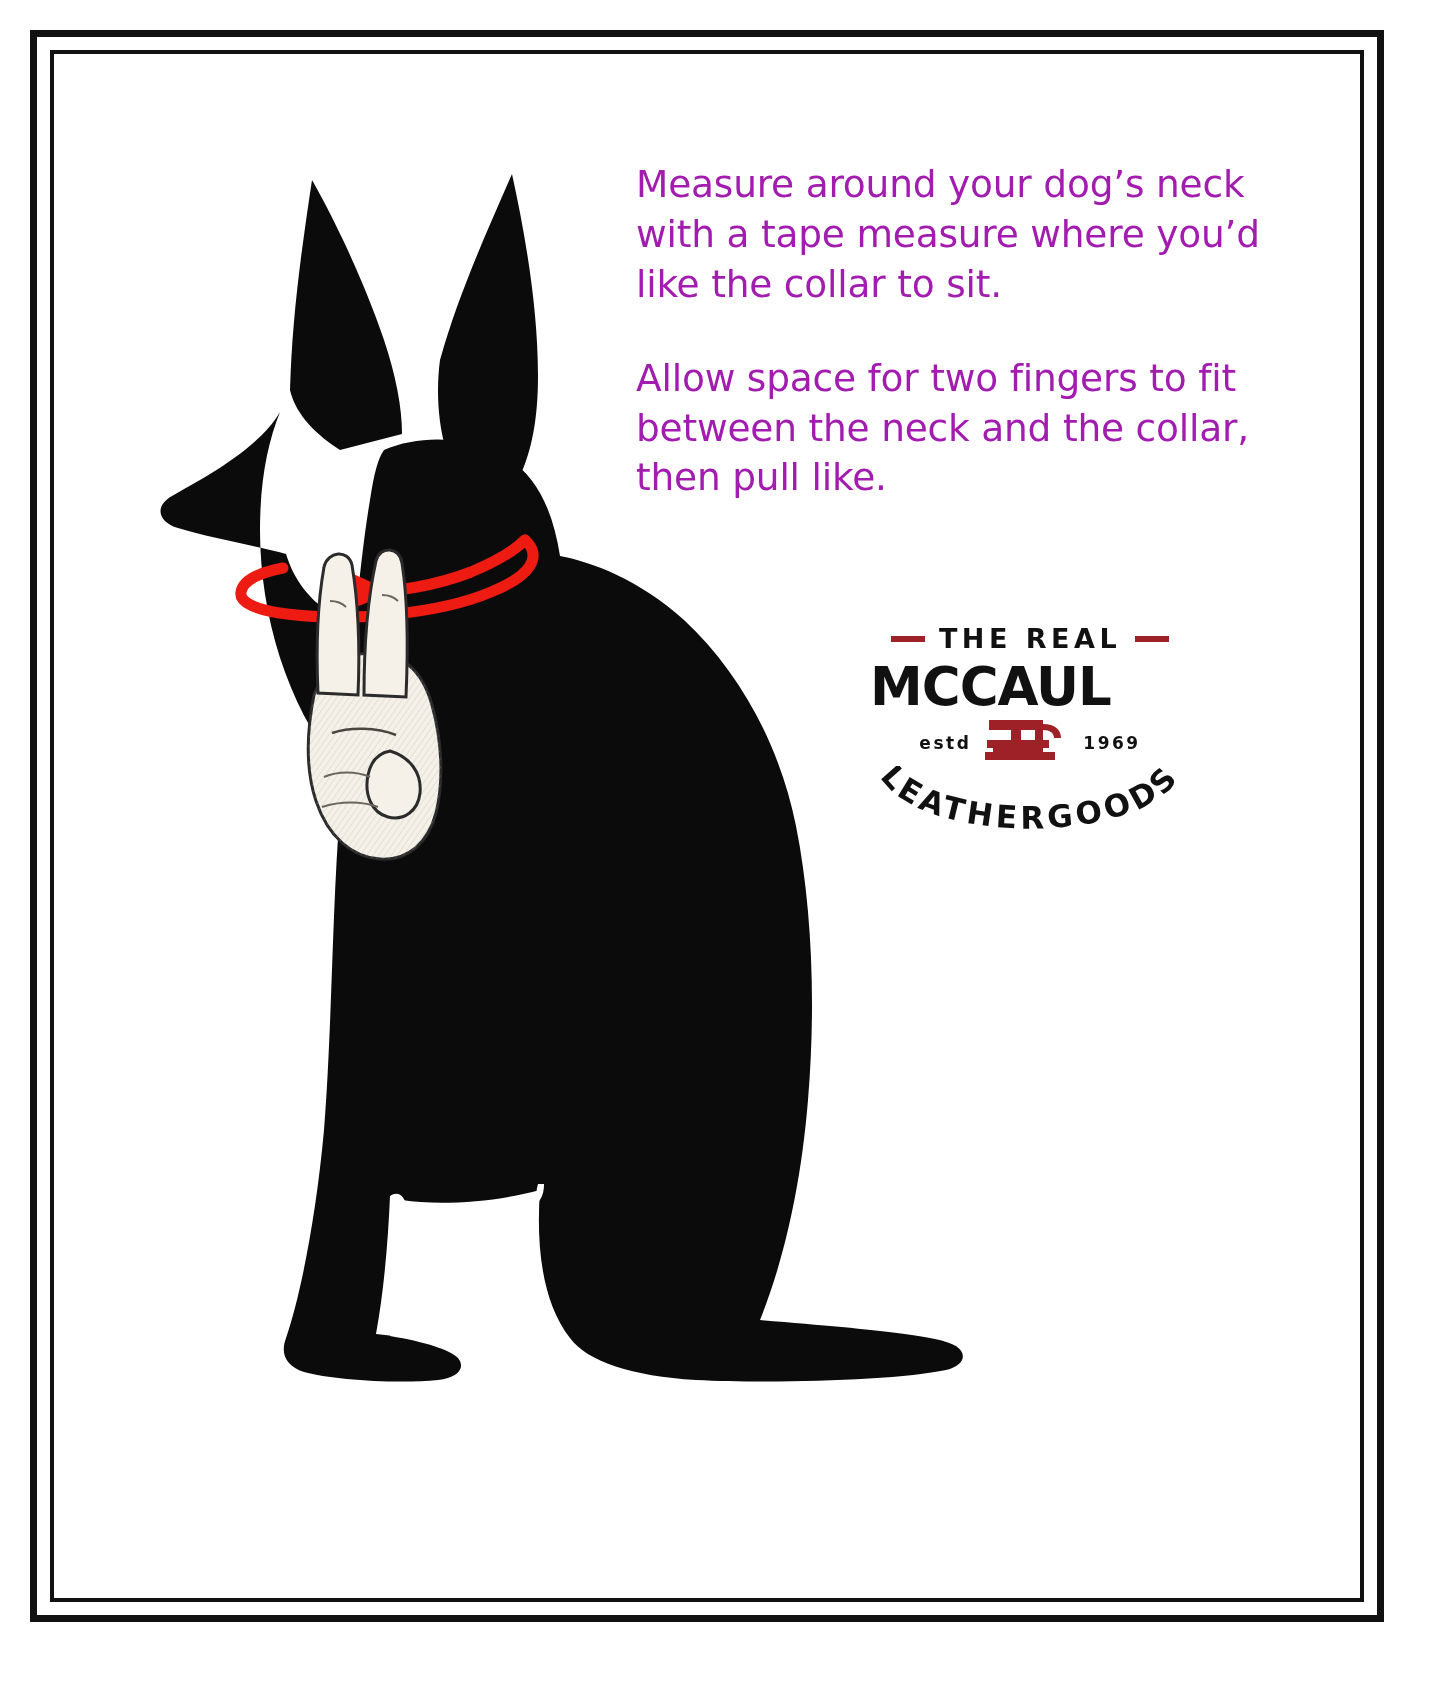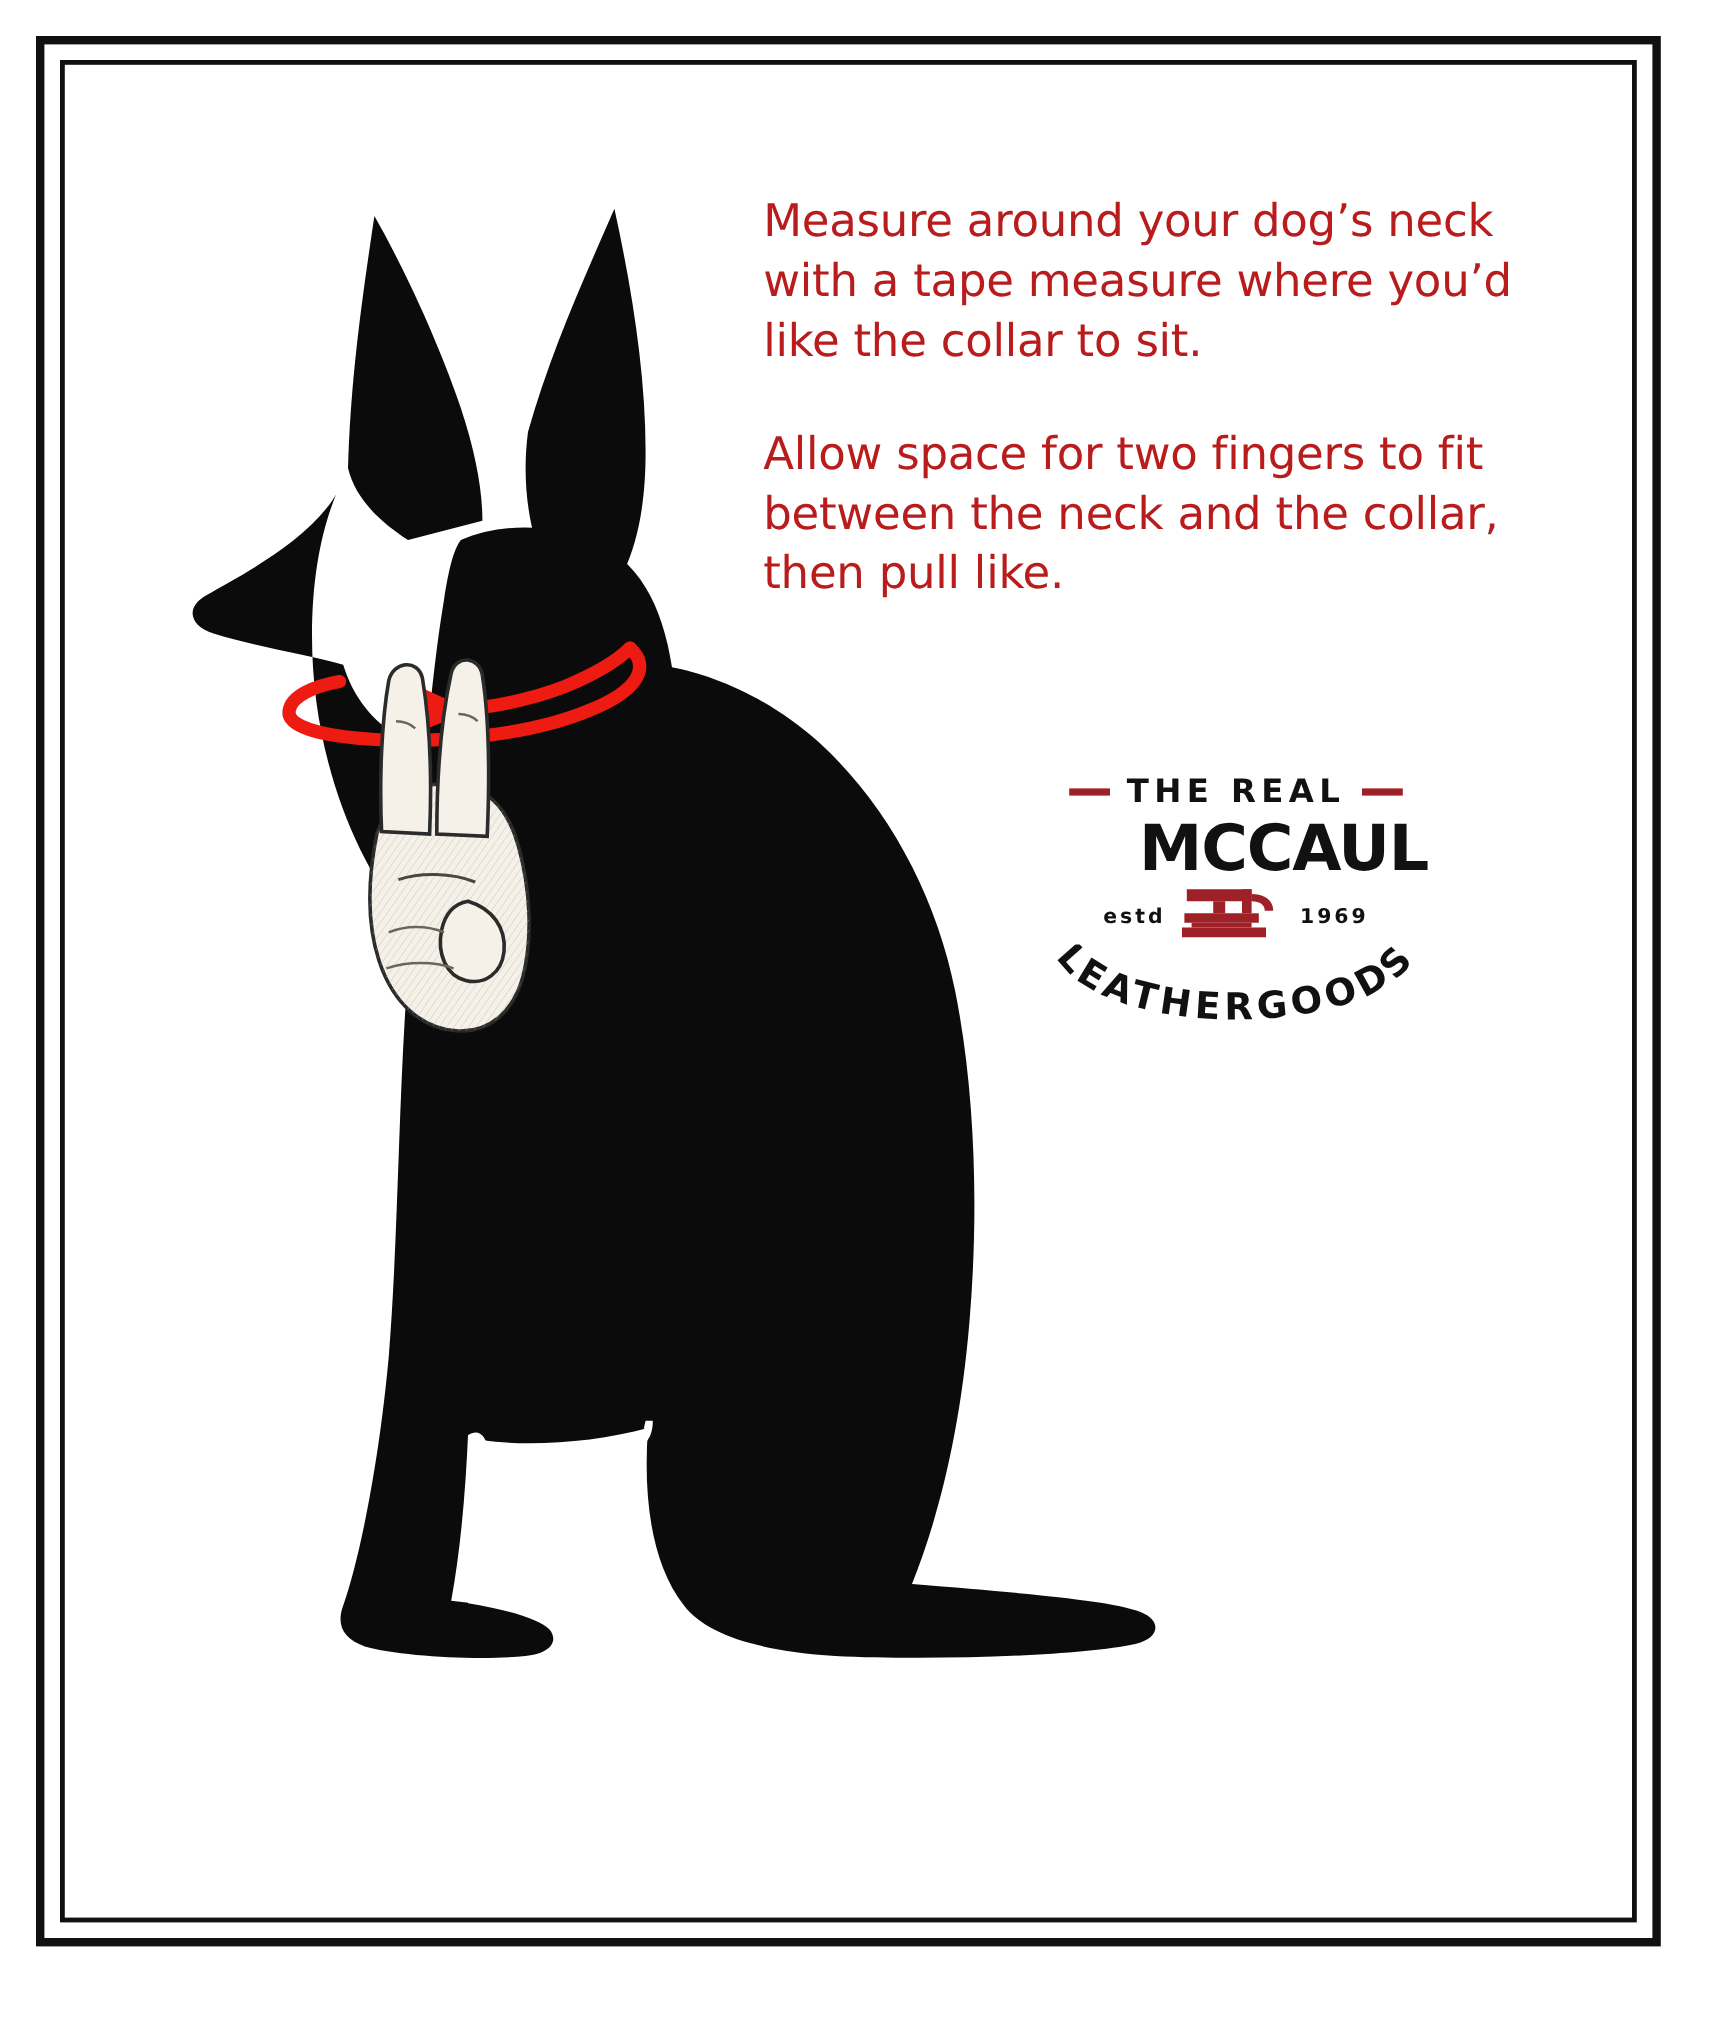--- a/index.html
+++ b/index.html
@@ -45,21 +45,21 @@
     left: 636px;
     top: 160px;
     width: 660px;
   }
   .copy p {
     margin: 0 0 44px 0;
     font-family: "DejaVu Sans", sans-serif;
     font-size: 37.5px;
     line-height: 1.33;
     letter-spacing: -0.2px;
-    color: #b91c1c;
+    color: #a21caf;
     font-weight: 400;
   }
   .copy p:last-child { margin-bottom: 0; }
 
   
   .dog-wrap {
     position: absolute;
     left: 140px;
     top: 150px;
     width: 840px;
@@ -82,24 +82,24 @@
     left: 225px;
     top: 510px;
     width: 340px;
     height: 140px;
   }
 
   
   .logo {
     position: absolute;
     left: 870px;
-    top: 644px;
+    top: 623px;
     width: 320px;
     height: 290px;
-    text-align: right;
+    text-align: left;
   }
   .logo-top {
     display: flex;
     align-items: center;
     justify-content: center;
     gap: 14px;
     margin-bottom: 6px;
   }
   .logo-rule {
     display: block;

